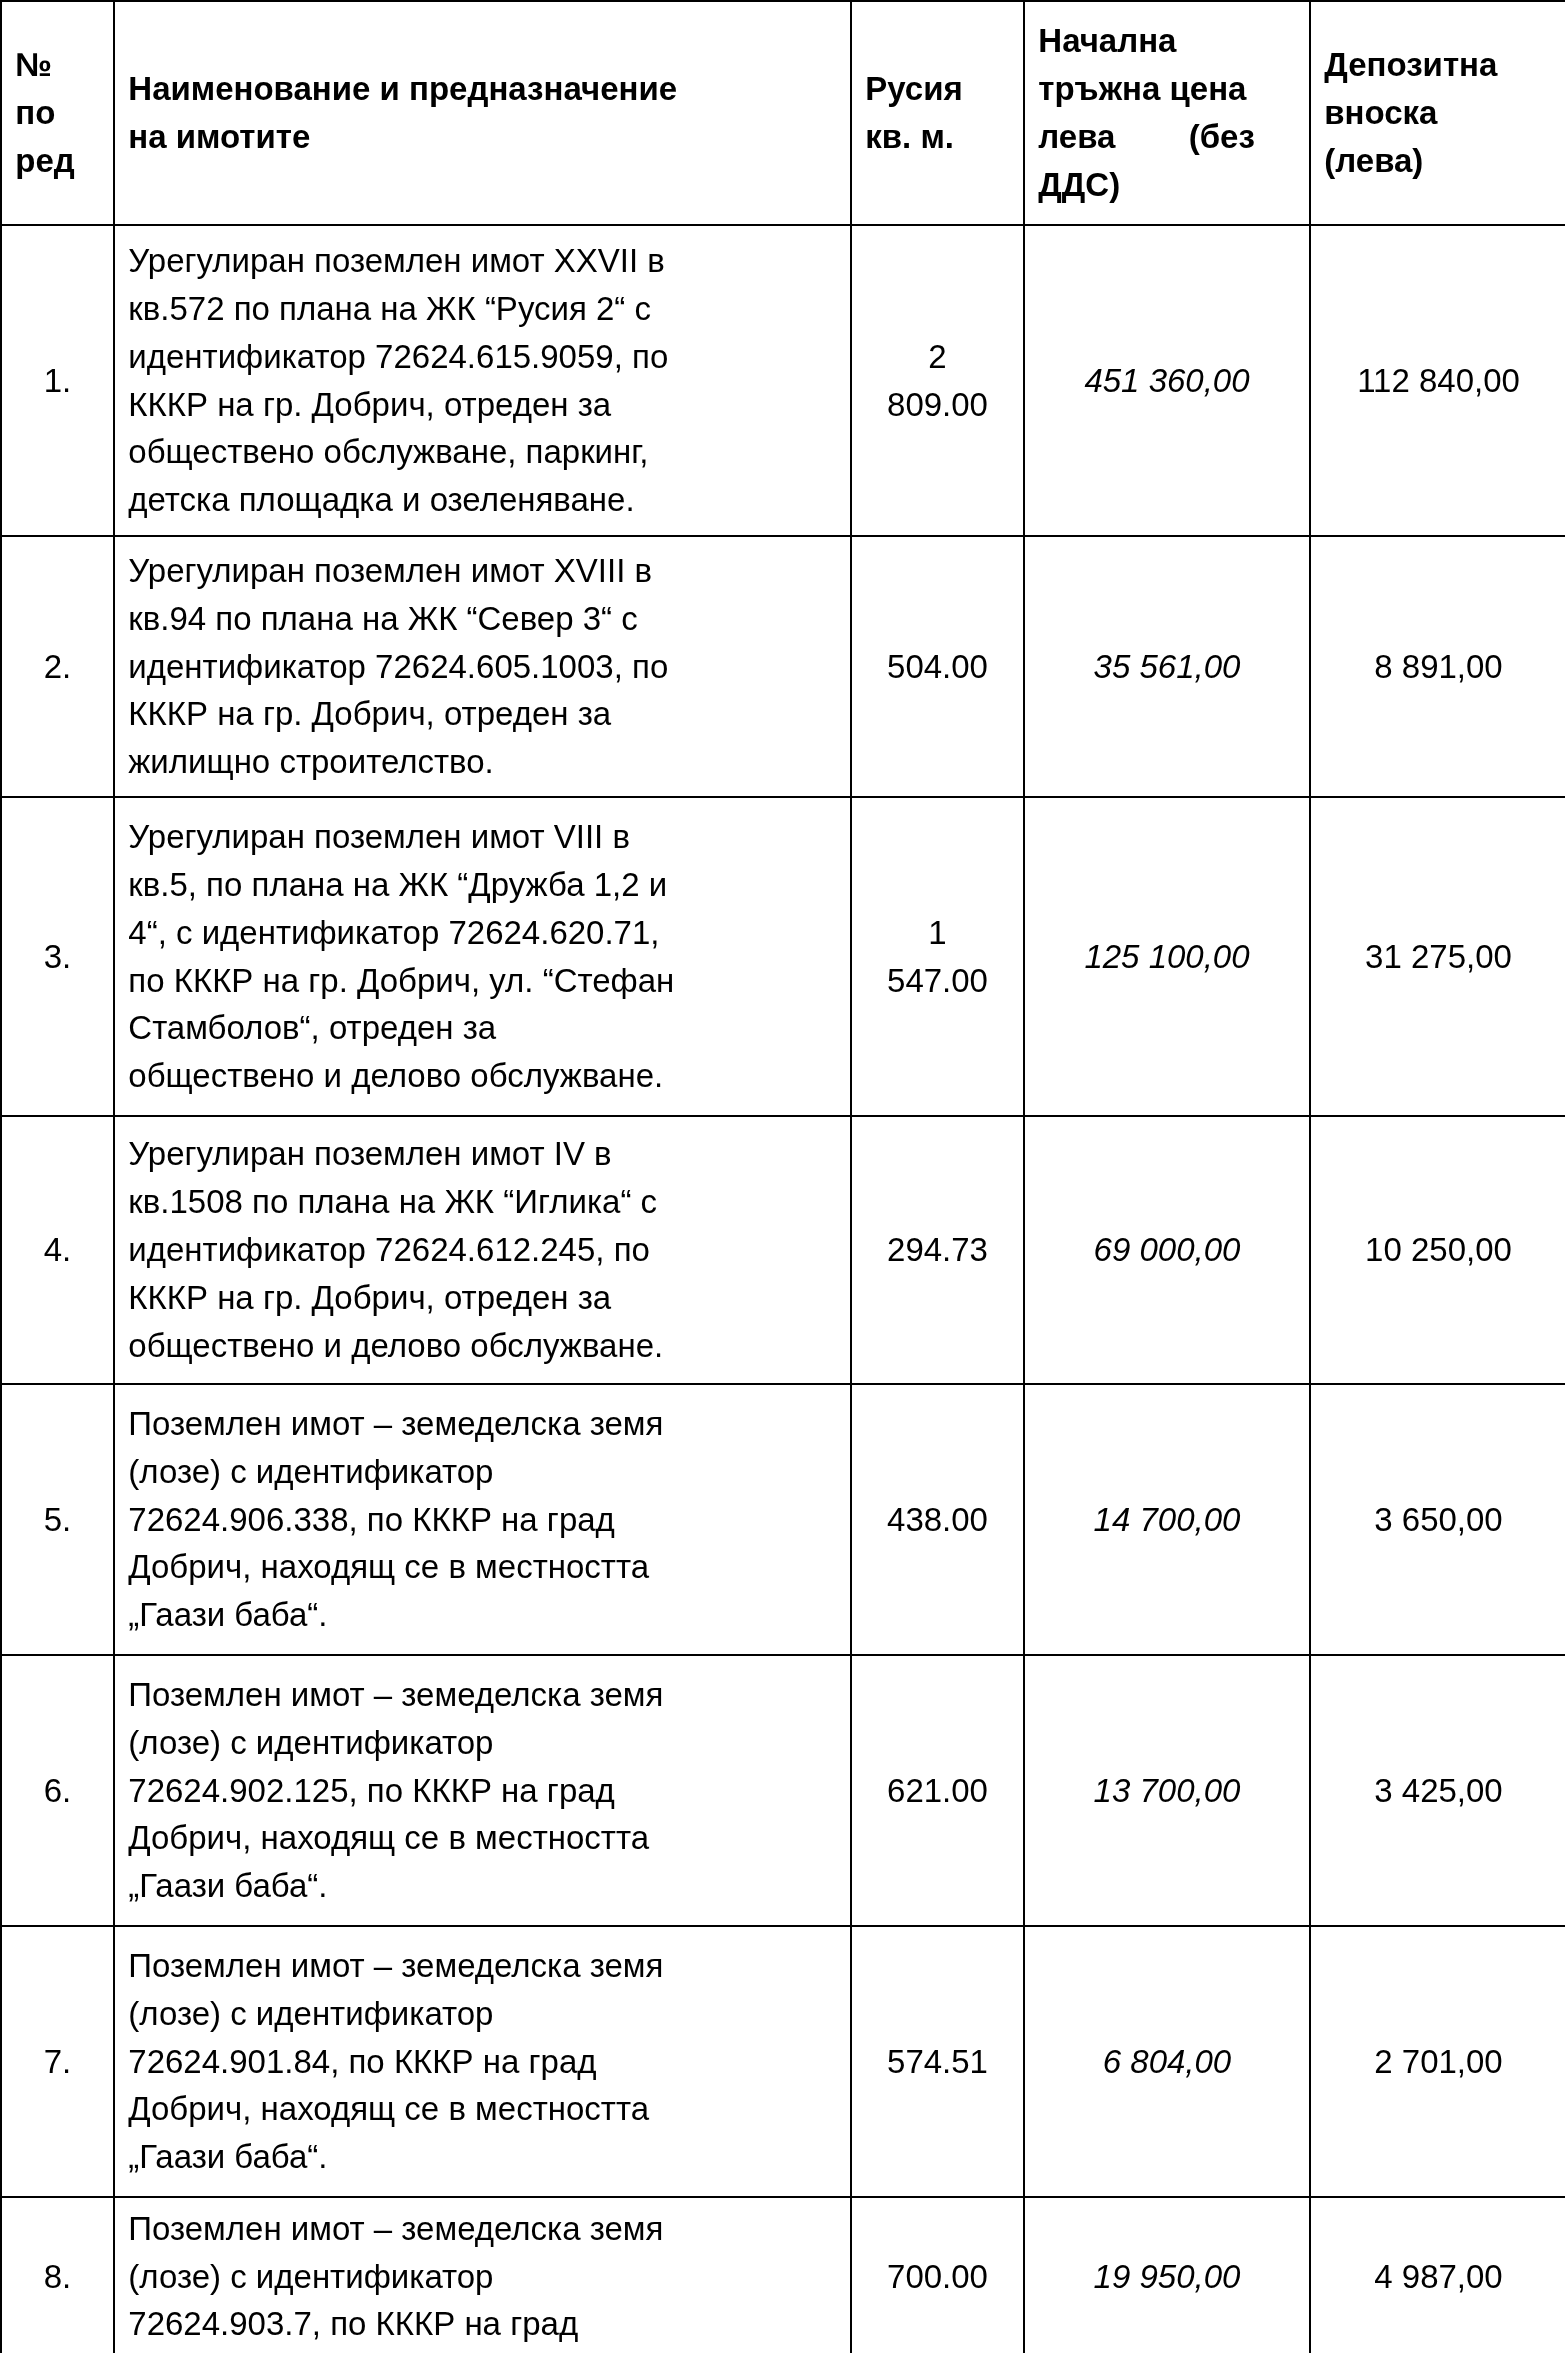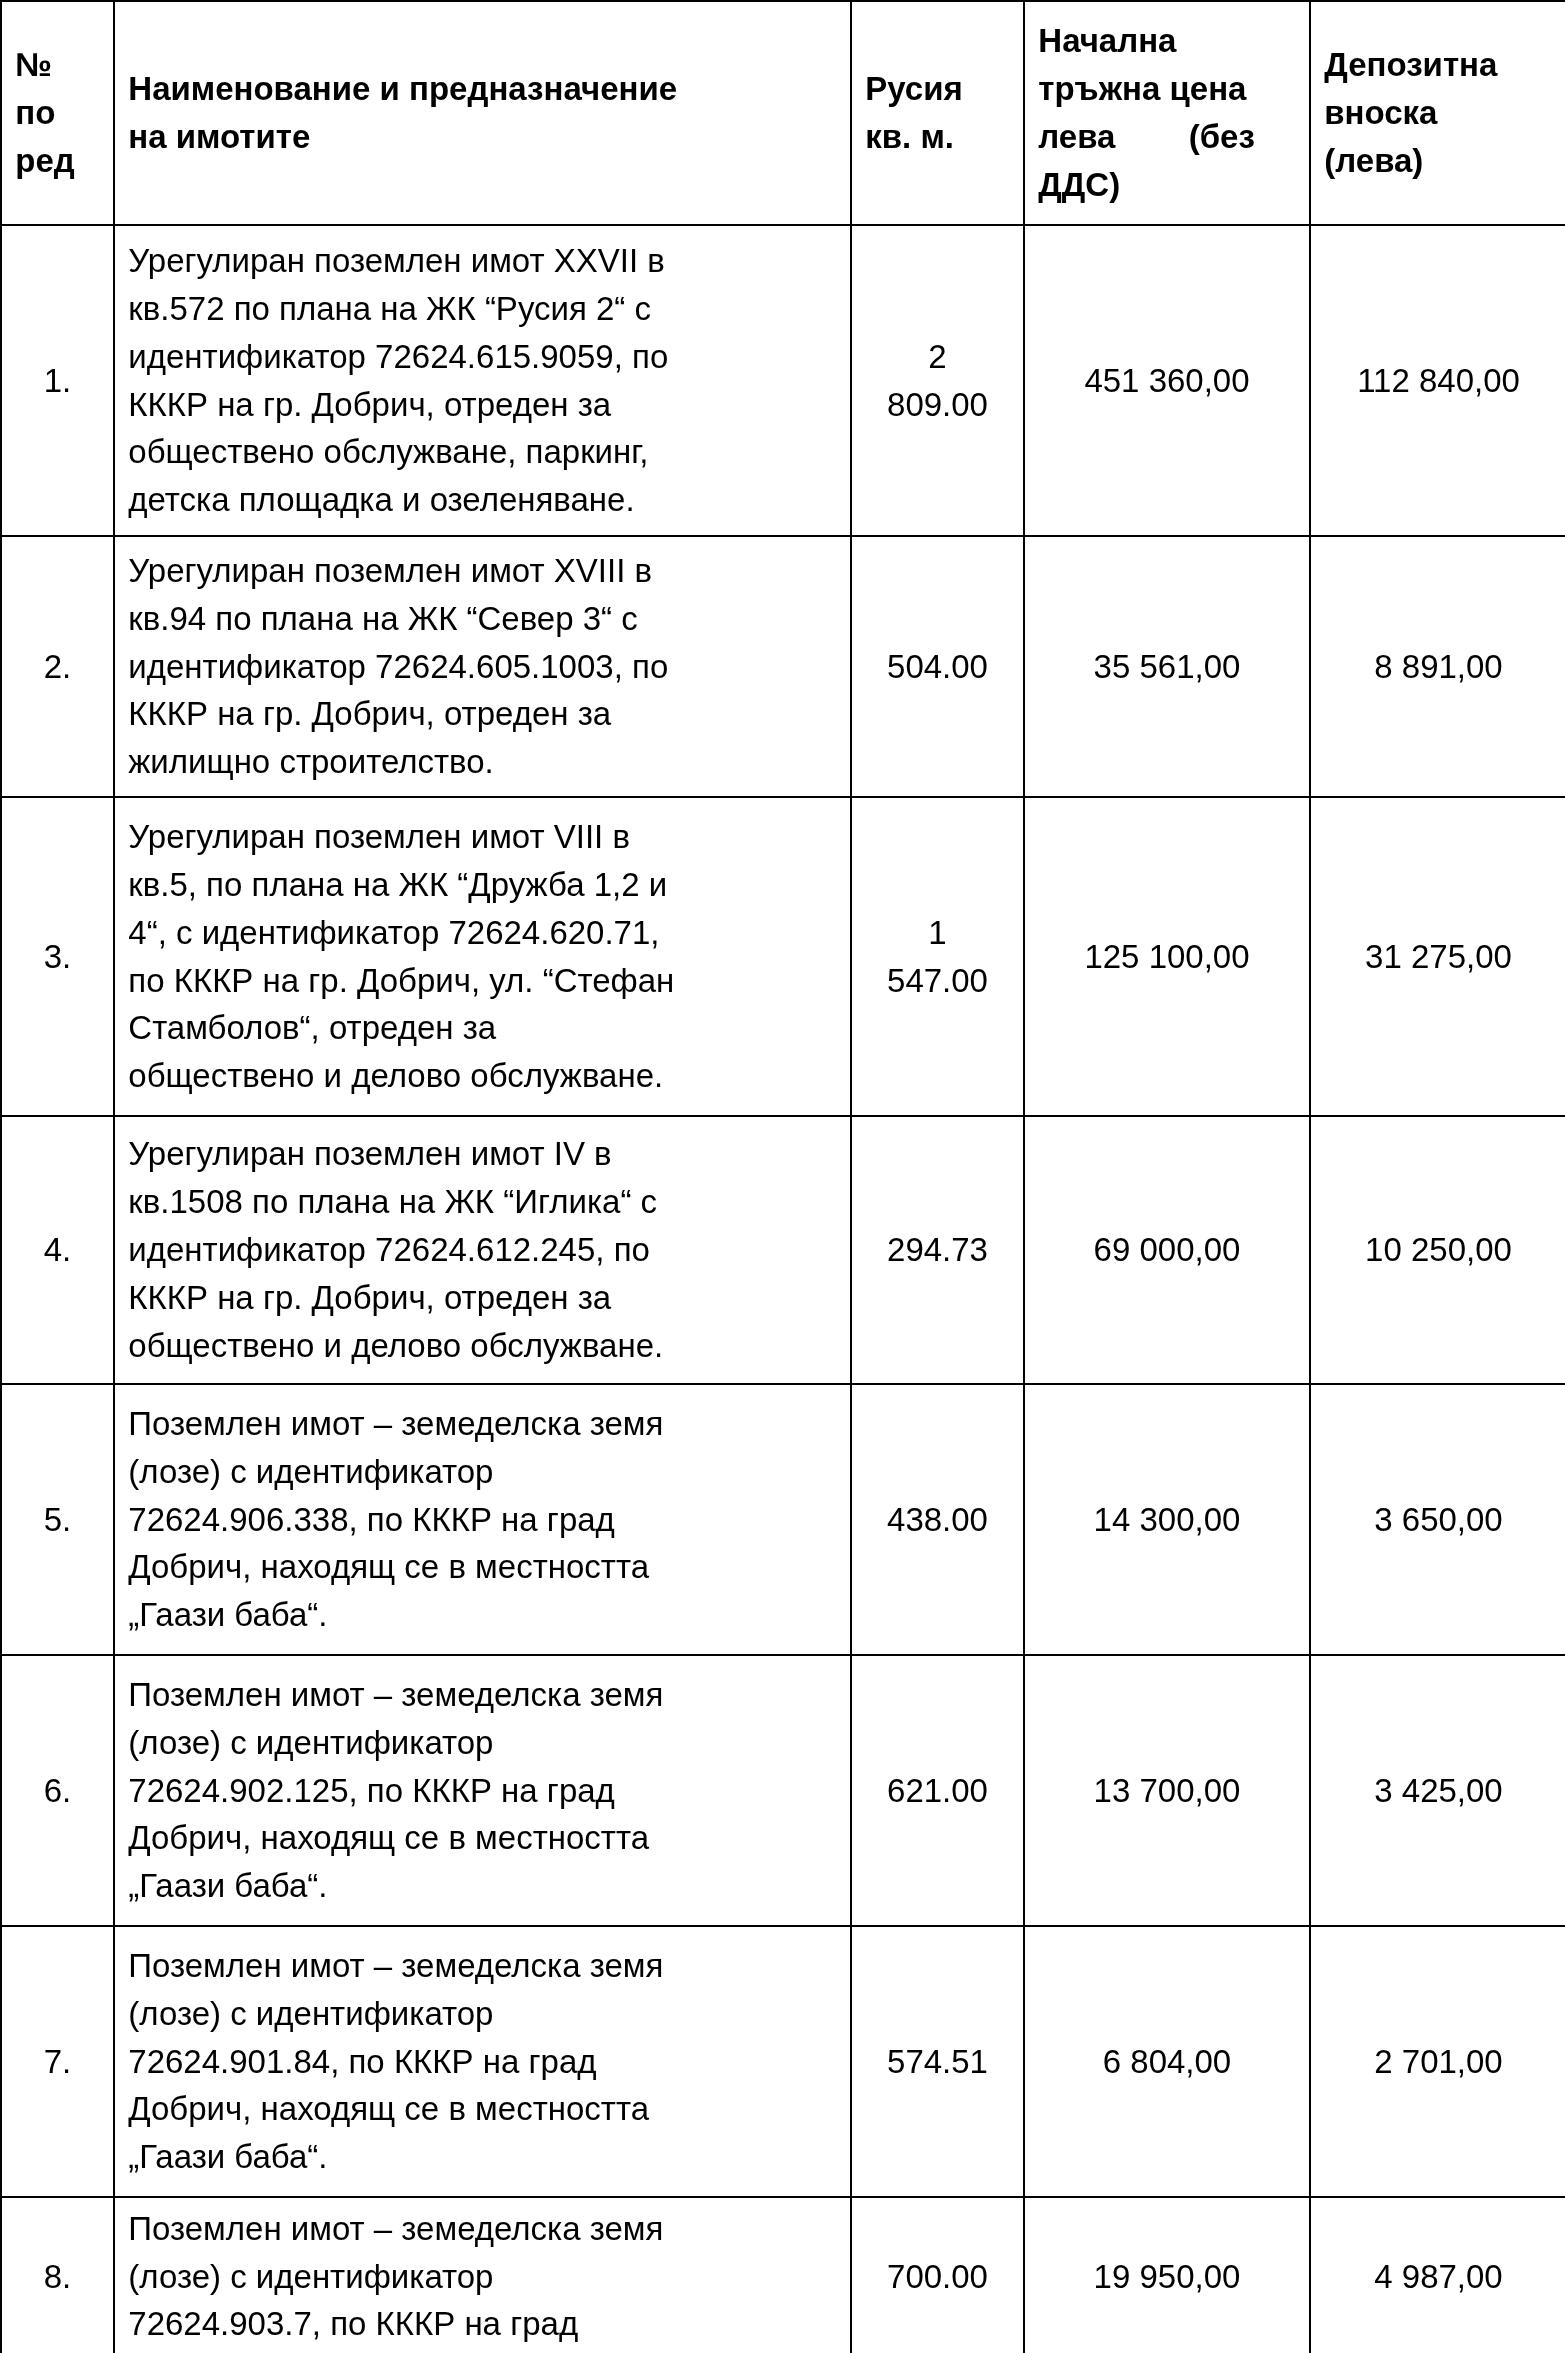--- a/index.html
+++ b/index.html
@@ -30,21 +30,21 @@
     overflow: hidden;
   }
   .props th {
     font-weight: bold;
     text-align: left;
     vertical-align: middle;
   }
   td.c-num   { text-align: center; }
   td.c-name  { text-align: left; }
   td.c-area  { text-align: center; }
-  td.c-price { text-align: center; }
+  td.c-price { text-align: center; font-style: italic; }
   td.c-deposit { text-align: center; }
 
   tr.h-head { height: 224px; }
   tr.h-r1 { height: 311px; }
   tr.h-r2 { height: 261px; }
   tr.h-r3 { height: 319px; }
   tr.h-r4 { height: 268px; }
   tr.h-r5 { height: 271px; }
   tr.h-r6 { height: 271px; }
   tr.h-r7 { height: 271px; }
@@ -129,21 +129,21 @@
       <td class="c-deposit">10 250,00</td>
     </tr>
     <tr class="h-r5">
       <td class="c-num">5.</td>
       <td class="c-name">Поземлен имот – земеделска земя
 (лозе) с идентификатор
 72624.906.338, по КККР на град
 Добрич, находящ се в местността
 „Гаази баба“.</td>
       <td class="c-area">438.00</td>
-      <td class="c-price">14 300,00</td>
+      <td class="c-price">14 700,00</td>
       <td class="c-deposit">3 650,00</td>
     </tr>
     <tr class="h-r6">
       <td class="c-num">6.</td>
       <td class="c-name">Поземлен имот – земеделска земя
 (лозе) с идентификатор
 72624.902.125, по КККР на град
 Добрич, находящ се в местността
 „Гаази баба“.</td>
       <td class="c-area">621.00</td>

